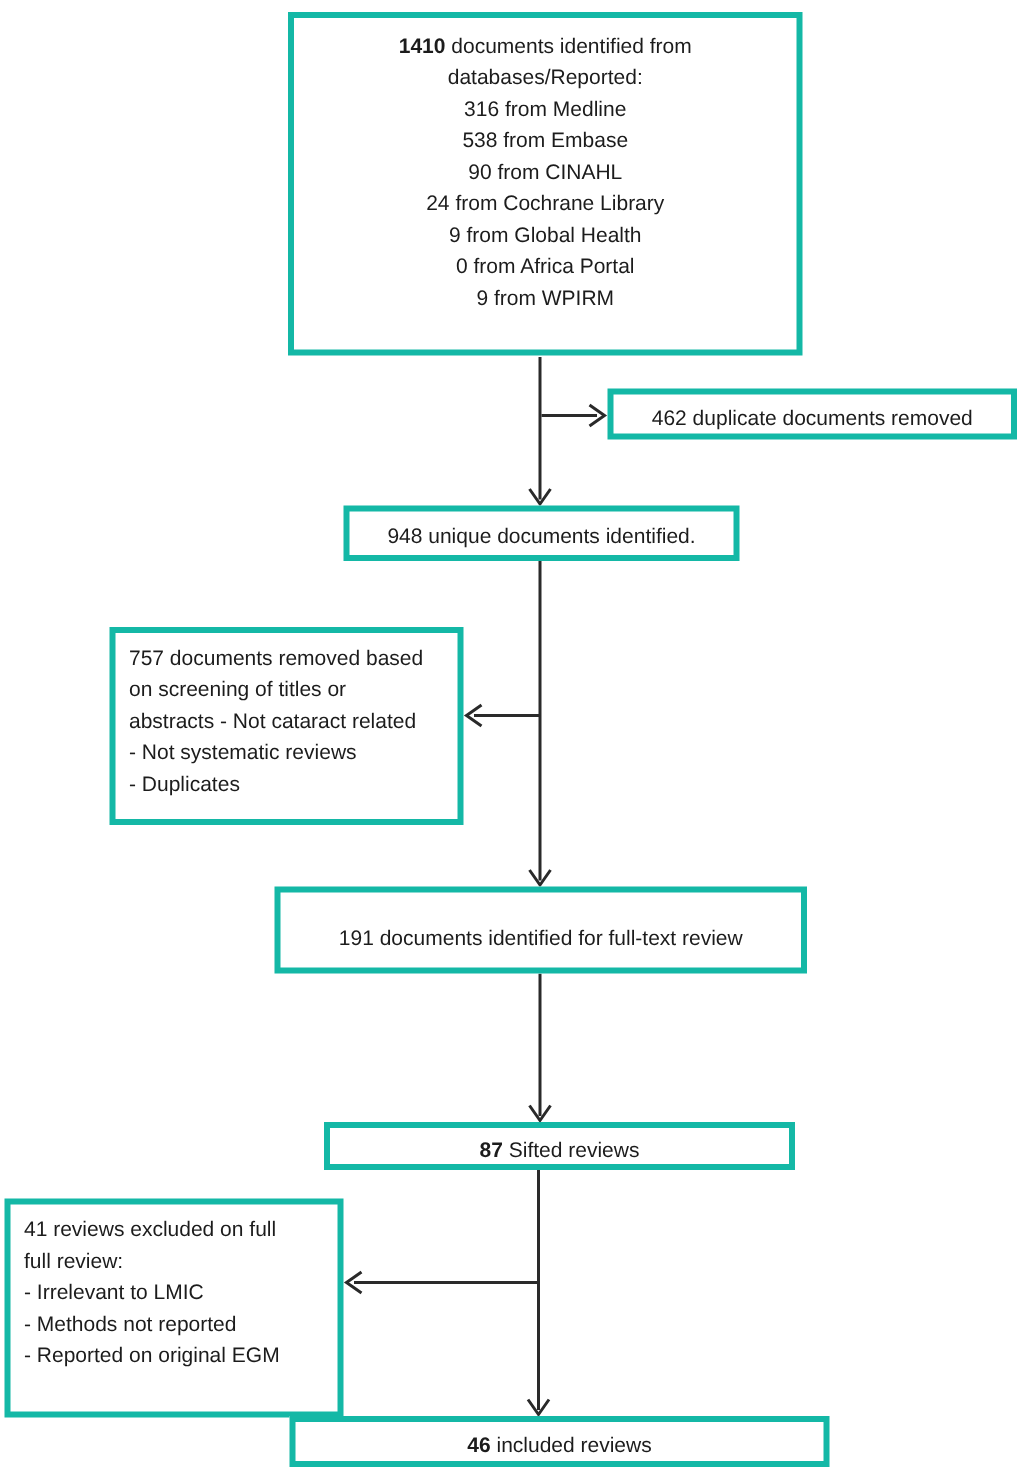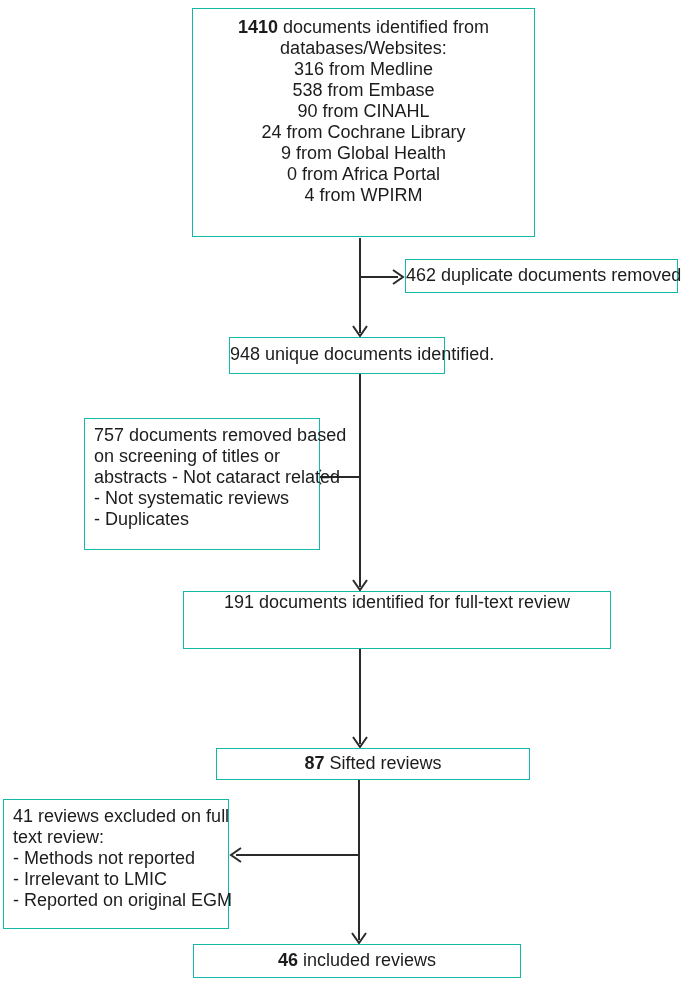--- a/index.html
+++ b/index.html
@@ -19,41 +19,41 @@
     pointer-events: none;
   }
   .arrows line, .arrows polyline {
     stroke: #2a2a2a;
     stroke-width: 2;
     fill: none;
   }
   .box {
     position: absolute;
     box-sizing: border-box;
-    border: 1px solid #14b8a6;
+    border: 4px solid #14b8a6;
     background: #ffffff;
-    font-size: 18px;
+    font-size: 14px;
     line-height: 21px;
   }
   .box .line { white-space: nowrap; }
   .center { text-align: center; }
   .leftalign { text-align: left; }
   b { font-weight: bold; }
   
   #box-identified { left: 192px; top: 8px;   width: 343px; height: 229px; padding-top: 8px; }
   #box-duplicates { left: 405px; top: 259px; width: 273px; height: 34px; }
   #box-duplicates .line { line-height: 30px; text-align: center; }
-  #box-unique     { left: 229px; top: 337px; width: 216px; height: 37px; }
+  #box-unique     { left: 229px; top: 337px; width: 264px; height: 37px; }
   #box-unique .line { line-height: 33px; }
-  #box-screening  { left: 84px;  top: 418px; width: 236px; height: 132px; padding: 6px 9px 0 9px; }
-  #box-fulltext   { left: 183px; top: 591px; width: 428px; height: 58px; padding-top: 0; }
+  #box-screening  { left: 73px;  top: 418px; width: 236px; height: 132px; padding: 6px 9px 0 9px; }
+  #box-fulltext   { left: 183px; top: 591px; width: 355px; height: 58px; padding-top: 20px; }
   #box-sifted     { left: 216px; top: 748px; width: 314px; height: 32px; }
   #box-sifted .line { line-height: 28px; }
-  #box-excluded   { left: 3px;   top: 799px; width: 226px; height: 130px; padding: 6px 9px 0 9px; }
-  #box-included   { left: 193px; top: 944px; width: 328px; height: 34px; }
+  #box-excluded   { left: 3px;   top: 799px; width: 226px; height: 146px; padding: 6px 9px 0 9px; }
+  #box-included   { left: 193px; top: 944px; width: 360px; height: 34px; }
   #box-included .line { line-height: 30px; }
 </style>
 </head>
 <body>
 
 <div class="canvas">
 
   <svg class="arrows" viewBox="0 0 688 981">
 
     <g>
@@ -87,28 +87,28 @@
     </g>
 
     <g>
       <line x1="359" y1="855" x2="236" y2="855"></line>
       <polyline points="241,848 231,855 241,862"></polyline>
     </g>
   </svg>
 
   <div class="box center" id="box-identified">
     <div class="line"><b>1410</b><span> documents identified from</span></div>
-    <div class="line">databases/Websites:</div>
+    <div class="line">databases/Reported:</div>
     <div class="line">316 from Medline</div>
     <div class="line">538 from Embase</div>
     <div class="line">90 from CINAHL</div>
     <div class="line">24 from Cochrane Library</div>
     <div class="line">9 from Global Health</div>
     <div class="line">0 from Africa Portal</div>
-    <div class="line">4 from WPIRM</div>
+    <div class="line">9 from WPIRM</div>
   </div>
 
   <div class="box center" id="box-duplicates">
     <div class="line">462 duplicate documents removed</div>
   </div>
 
   <div class="box center" id="box-unique">
     <div class="line">948 unique documents identified.</div>
   </div>
 
@@ -123,23 +123,23 @@
   <div class="box center" id="box-fulltext">
     <div class="line">191 documents identified for full-text review</div>
   </div>
 
   <div class="box center" id="box-sifted">
     <div class="line"><b>87</b><span> Sifted reviews</span></div>
   </div>
 
   <div class="box leftalign" id="box-excluded">
     <div class="line">41 reviews excluded on full</div>
-    <div class="line">text review:</div>
+    <div class="line">full review:</div>
+    <div class="line">- Irrelevant to LMIC</div>
     <div class="line">- Methods not reported</div>
-    <div class="line">- Irrelevant to LMIC</div>
     <div class="line">- Reported on original EGM</div>
   </div>
 
   <div class="box center" id="box-included">
     <div class="line"><b>46</b><span> included reviews</span></div>
   </div>
 
 </div>
 
 </body></html>

